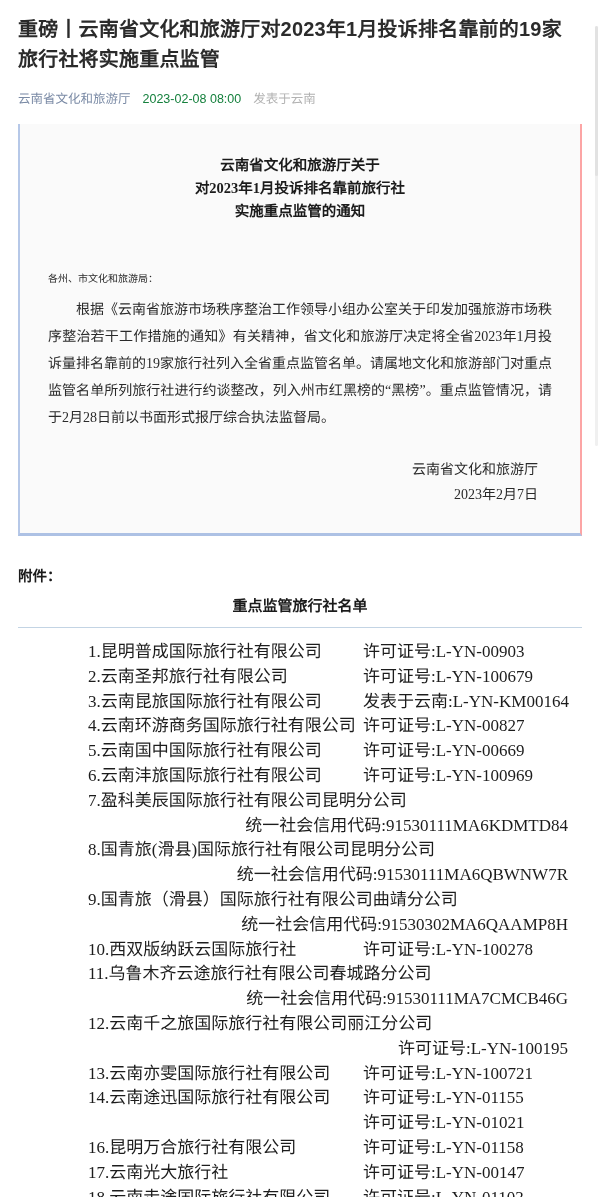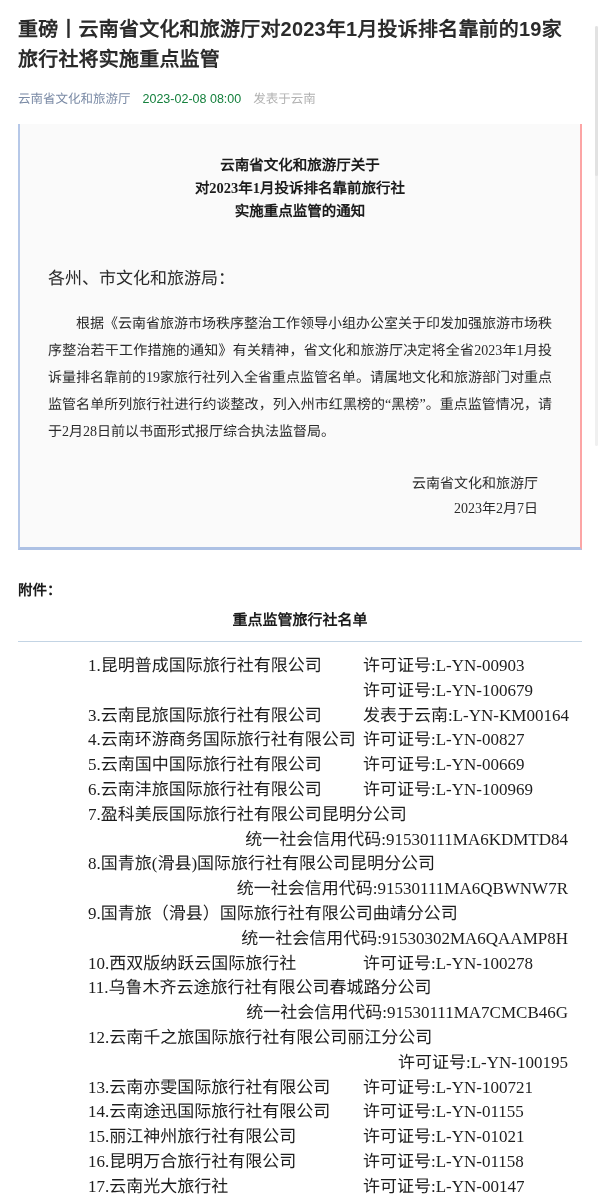--- a/index.html
+++ b/index.html
@@ -74,24 +74,24 @@
     font-weight: 700;
     font-size: 14.5px;
     line-height: 23px;
     color: #1b1b1b;
     margin-bottom: 42px;
   }
   .notice-heading div { white-space: nowrap; }
 
   .notice-salutation {
     font-family: "Liberation Serif", "DejaVu Serif", serif;
-    font-size: 17px;
+    font-size: 10px;
     line-height: 27px;
     color: #2a2a2a;
-    margin-bottom: 18px;
+    margin-bottom: 4px;
   }
   .notice-body {
     font-family: "Liberation Serif", "DejaVu Serif", serif;
     font-size: 14px;
     line-height: 27px;
     color: #2a2a2a;
     text-align: justify;
     text-indent: 2em;
     word-break: break-all;
     margin-bottom: 26px;
@@ -225,33 +225,33 @@
 
   <div class="attachment-section">
     <div class="attachment-label">附件：</div>
 
     <div class="attachment-title">重点监管旅行社名单</div>
 
     <div class="attachment-rule"></div>
 
     <div class="agency-list" id="agency-list">
         <div class="agency-row"><span class="agency-name">1.昆明普成国际旅行社有限公司</span><span class="agency-code">许可证号:L-YN-00903</span></div>
-        <div class="agency-row"><span class="agency-code">许可证号:L-YN-100679</span></div>
+        <div class="agency-row"><span class="agency-name">2.云南圣邦旅行社有限公司</span><span class="agency-code">许可证号:L-YN-100679</span></div>
         <div class="agency-row"><span class="agency-name">3.云南昆旅国际旅行社有限公司</span><span class="agency-code">发表于云南:L-YN-KM00164</span></div>
         <div class="agency-row"><span class="agency-name">4.云南环游商务国际旅行社有限公司</span><span class="agency-code">许可证号:L-YN-00827</span></div>
         <div class="agency-row"><span class="agency-name">5.云南国中国际旅行社有限公司</span><span class="agency-code">许可证号:L-YN-00669</span></div>
         <div class="agency-row"><span class="agency-name">6.云南沣旅国际旅行社有限公司</span><span class="agency-code">许可证号:L-YN-100969</span></div>
         <div class="agency-row stacked"><span class="agency-name">7.盈科美辰国际旅行社有限公司昆明分公司</span><span class="agency-code">统一社会信用代码:91530111MA6KDMTD84</span></div>
         <div class="agency-row stacked"><span class="agency-name">8.国青旅(滑县)国际旅行社有限公司昆明分公司</span><span class="agency-code">统一社会信用代码:91530111MA6QBWNW7R</span></div>
         <div class="agency-row stacked"><span class="agency-name">9.国青旅（滑县）国际旅行社有限公司曲靖分公司</span><span class="agency-code">统一社会信用代码:91530302MA6QAAMP8H</span></div>
         <div class="agency-row"><span class="agency-name">10.西双版纳跃云国际旅行社</span><span class="agency-code">许可证号:L-YN-100278</span></div>
         <div class="agency-row stacked"><span class="agency-name">11.乌鲁木齐云途旅行社有限公司春城路分公司</span><span class="agency-code">统一社会信用代码:91530111MA7CMCB46G</span></div>
         <div class="agency-row stacked"><span class="agency-name">12.云南千之旅国际旅行社有限公司丽江分公司</span><span class="agency-code">许可证号:L-YN-100195</span></div>
         <div class="agency-row"><span class="agency-name">13.云南亦雯国际旅行社有限公司</span><span class="agency-code">许可证号:L-YN-100721</span></div>
         <div class="agency-row"><span class="agency-name">14.云南途迅国际旅行社有限公司</span><span class="agency-code">许可证号:L-YN-01155</span></div>
-        <div class="agency-row"><span class="agency-name">15.丽江神州旅行社有限公司</span><span class="agency-code">许可证号:L-YN-01021</span></div>
+        <div class="agency-row"><span class="agency-code">许可证号:L-YN-01021</span></div>
         <div class="agency-row"><span class="agency-name">16.昆明万合旅行社有限公司</span><span class="agency-code">许可证号:L-YN-01158</span></div>
         <div class="agency-row"><span class="agency-name">17.云南光大旅行社</span><span class="agency-code">许可证号:L-YN-00147</span></div>
         <div class="agency-row"><span class="agency-name">18.云南走途国际旅行社有限公司</span><span class="agency-code">许可证号:L-YN-01103</span></div>
       </div>
   </div>
 
 </div>
 
 </body></html>

